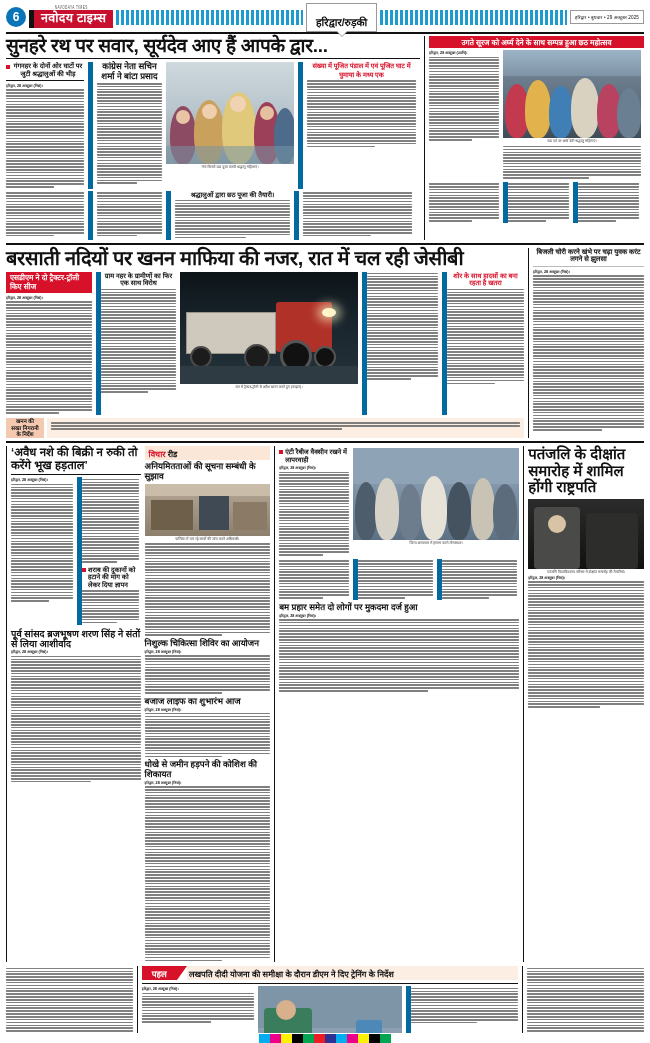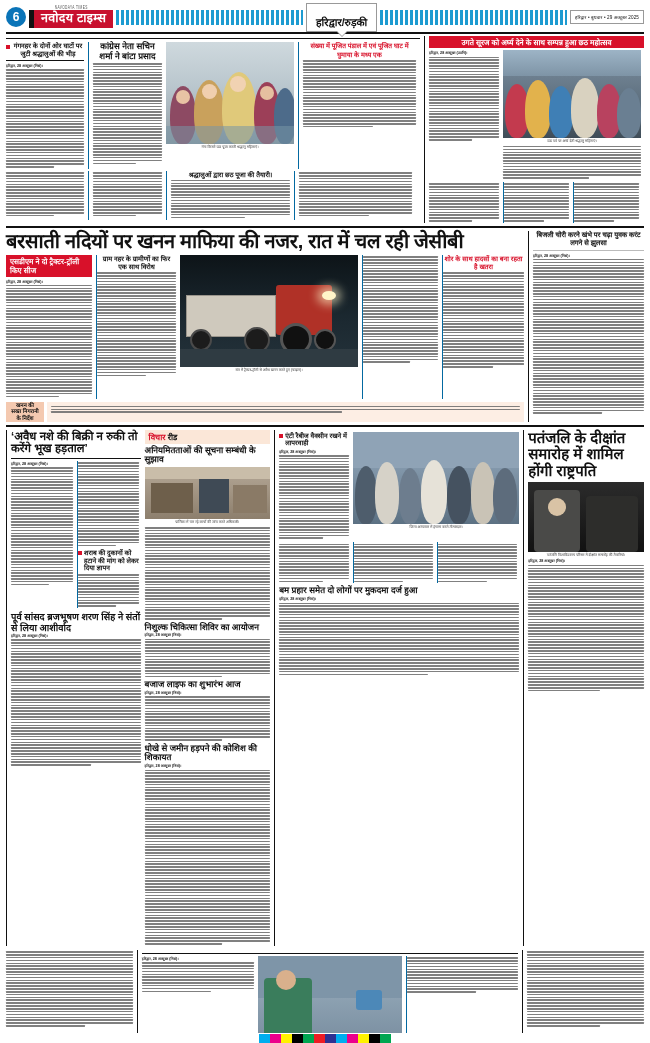--- a/index.html
+++ b/index.html
@@ -47,21 +47,21 @@
   .thin{border-top:1px solid #bbb;}
 
   
   .txt{display:block;}
   .txt i{display:block;height:1.6px;background:#6e6e6e;margin:1.45px 0;border-radius:.4px;
         opacity:.88;}
   .txt i:last-child{width:62%;}
   .txt.dense i{margin:1.25px 0;}
 
   .col{box-sizing:border-box;}
-  .vline{border-left:1px solid #0369a1;}
+  .vline{border-left:5px solid #0369a1;}
 
   
   .photo{position:relative;overflow:hidden;background:#6b6b6b;}
   .ph-ghat{background:linear-gradient(180deg,#cfd9de 0%,#b9c6cd 45%,#8e9ba3 100%);}
   .ph-night{background:linear-gradient(180deg,#0d1418 0%,#1b2830 55%,#24323a 100%);}
   .ph-crowd{background:linear-gradient(180deg,#7d8fa0 0%,#5d6f7e 60%,#3f4c57 100%);}
   .ph-room{background:linear-gradient(180deg,#b5a897 0%,#8d7f6d 100%);}
   .ph-kitchen{background:linear-gradient(180deg,#9fb3c2 0%,#6e8396 100%);}
   .ph-dark{background:linear-gradient(180deg,#2b2b2b 0%,#111 100%);}
   .ph-group{background:linear-gradient(180deg,#9bb0c4 0%,#5c7183 100%);}
@@ -89,20 +89,21 @@
     <div class="barcode"></div>
     <div class="edition-tag">हरिद्वार/रुड़की</div>
     <div class="barcode"></div>
     <div class="dateline">हरिद्वार • बुधवार • 29 अक्टूबर 2025</div>
   </div>
   <div class="rule"></div>
 
   <div style="display:flex;gap:4px;margin-top:2px;">
 
     <div style="width:416px;">
+      <div class="hl-xl">सुनहरे रथ पर सवार, सूर्यदेव आए हैं आपके द्वार...</div>
       <div style="height:1px;background:#111;margin:2px 0 3px;"></div>
 
       <div style="display:flex;gap:4px;">
 
         <div class="col" style="width:78px;">
           <div style="display:flex;gap:2px;align-items:flex-start;">
             <div style="width:4px;height:4px;background:#d8112a;margin-top:3px;flex:0 0 auto;"></div>
             <div class="hl-xs" style="text-align:center;flex:1;">गंगनहर के दोनों ओर घाटों पर जुटी श्रद्धालुओं की भीड़</div>
           </div>
           <div class="hairline" style="margin:3px 0 2px;"></div>
@@ -1266,20 +1267,27 @@
           <i></i>
           <i></i>
           <i></i>
           <i></i>
 
       </div>
     </div>
 
     <div style="width:380px;border-left:1px solid #111;padding-left:4px;">
 
+      <div style="display:flex;align-items:stretch;height:14px;">
+        <div style="background:#d8112a;color:#fff;font-weight:bold;font-size:8.5px;
+                    padding:0 10px;display:flex;align-items:center;">पहल</div>
+        <div style="width:0;height:0;border-top:14px solid #d8112a;border-right:10px solid transparent;"></div>
+        <div class="tint" style="flex:1;display:flex;align-items:center;padding-left:2px;
+                    font-size:8.2px;font-weight:bold;">लखपति दीदी योजना की समीक्षा के दौरान डीएम ने दिए ट्रेनिंग के निर्देश</div>
+      </div>
 
       <div class="hairline" style="margin:3px 0 2px;"></div>
 
       <div style="display:flex;gap:4px;">
         <div style="width:112px;">
           <div class="byline">हरिद्वार, 28 अक्टूबर (निसं)।</div>
           <div class="txt dense">
             <i></i>
               <i></i>
               <i></i>

